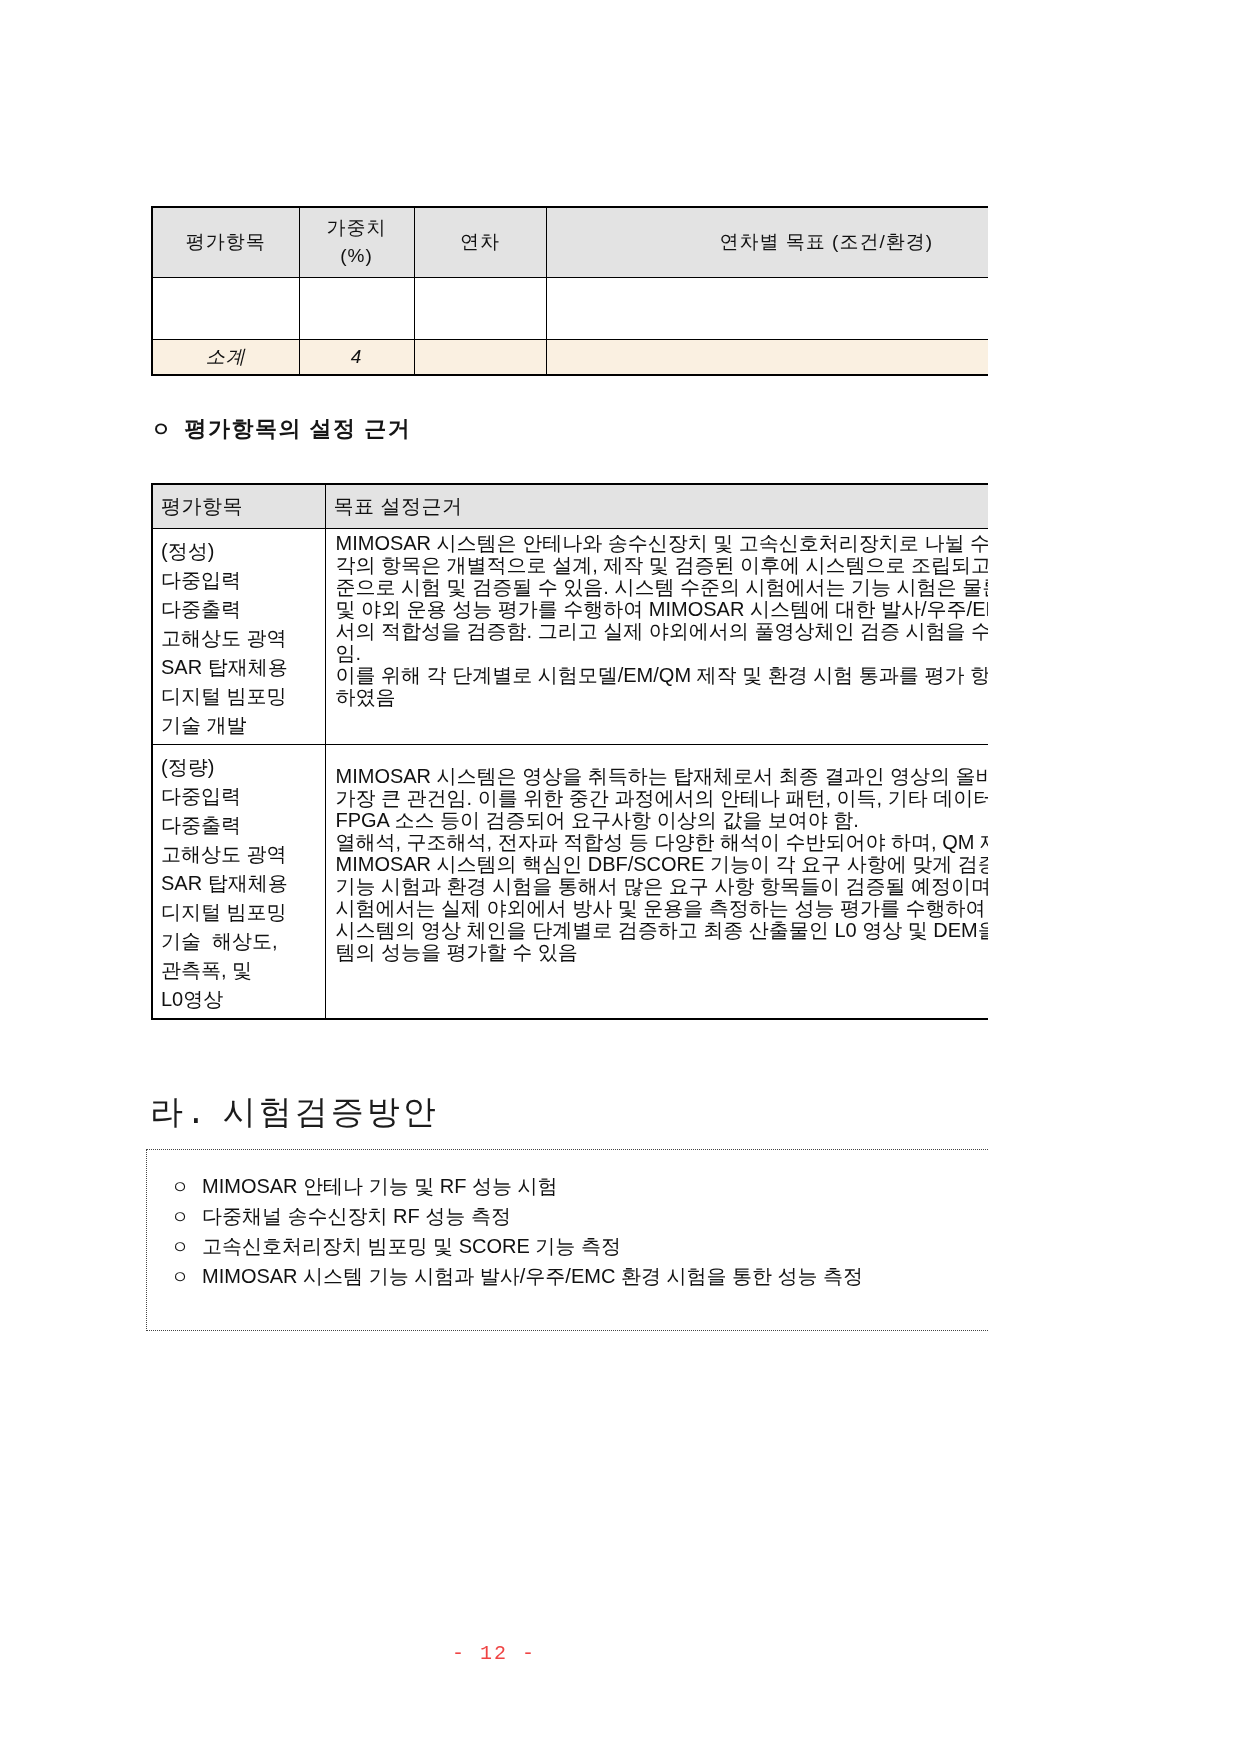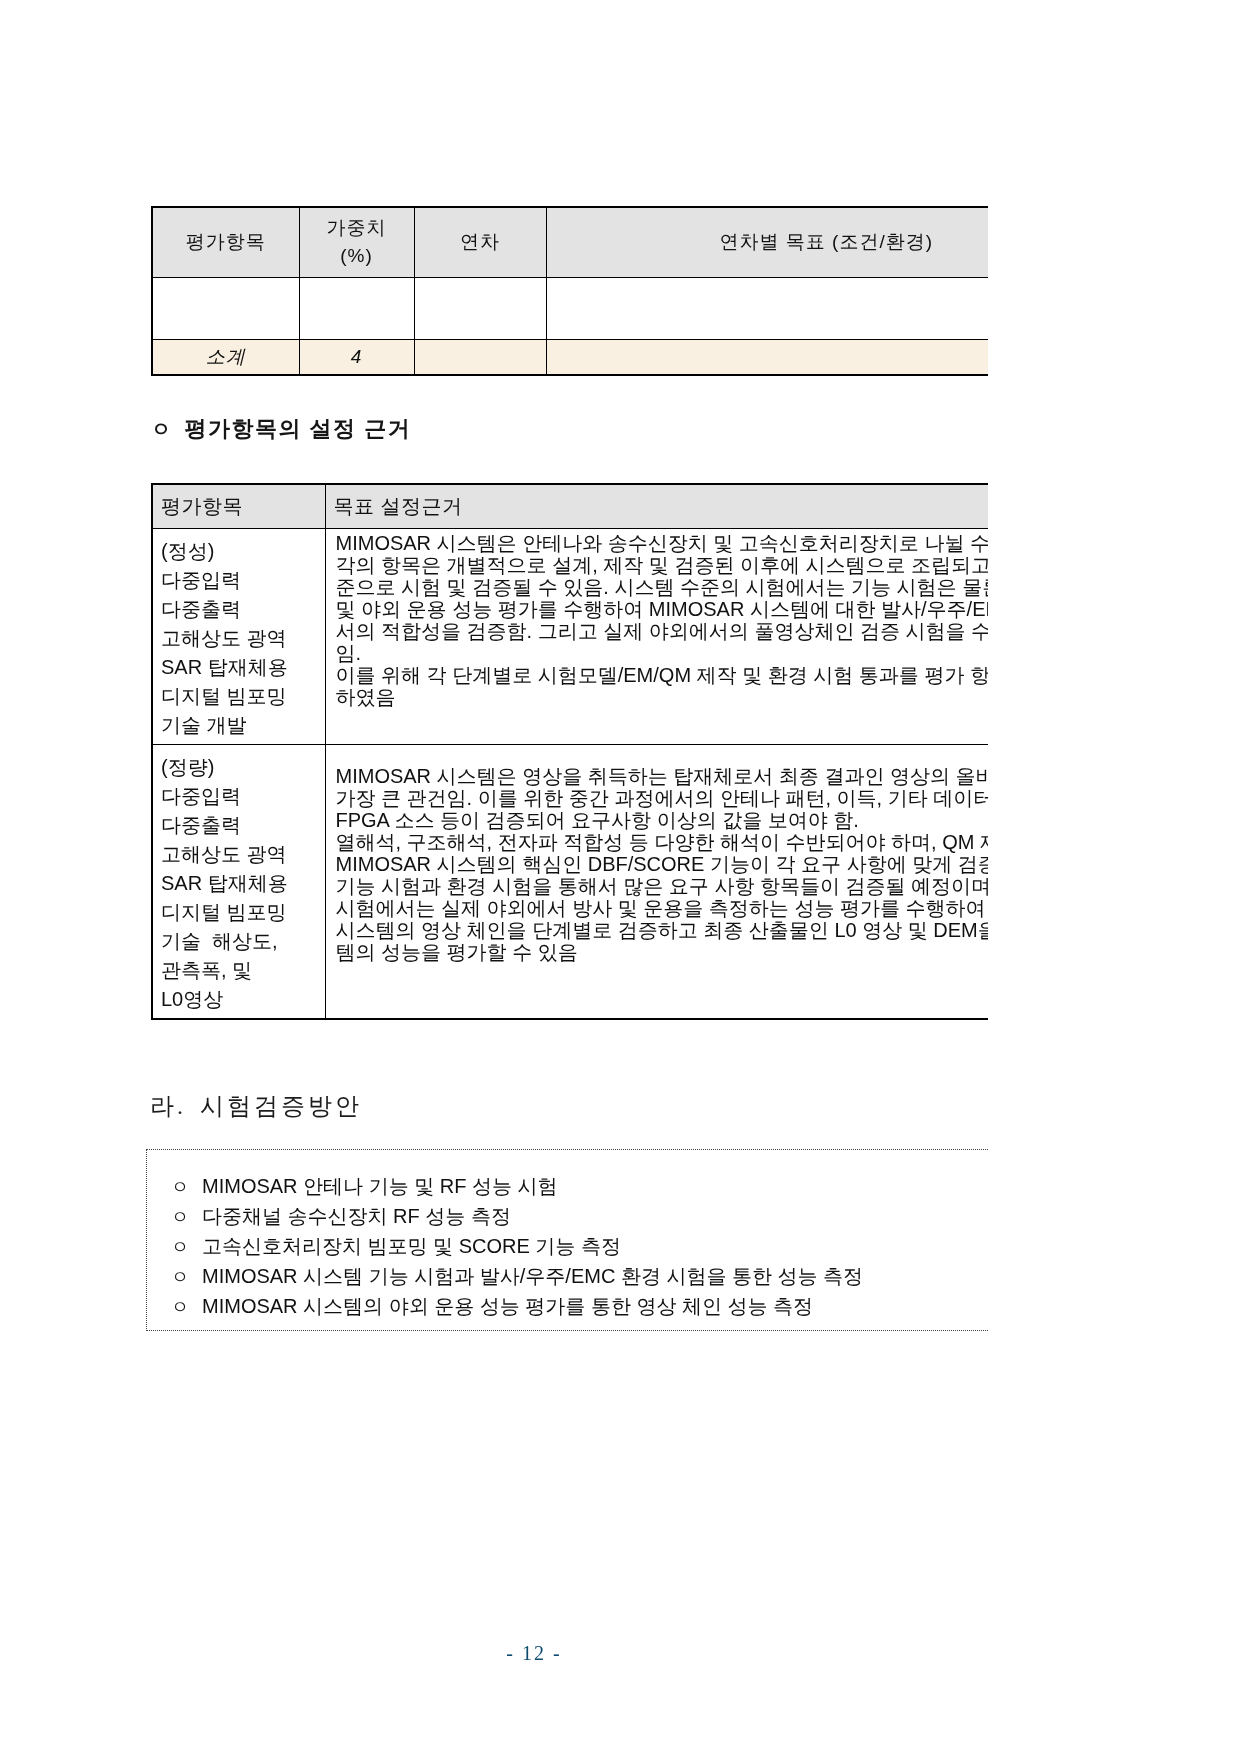--- a/index.html
+++ b/index.html
@@ -64,39 +64,39 @@
     line-height:22px;
     text-align:justify;
   }
   .row-qual td { height:215px; }
   .row-quant td { height:273px; }
   .row-quant .cell-basis { padding-top:20px; }
 
   
   .verify-heading {
     position:absolute; left:150px; top:1090px;
-    font-family:Liberation Serif, serif;
-    font-size:24px; letter-spacing:3px; color:#1c1c1c;
+    font-family:Liberation Mono, monospace;
+    font-size:33px; letter-spacing:3px; color:#1c1c1c;
   }
   .verify-heading .label { margin-right:14px; }
   .verify-box {
     position:absolute; left:146px; top:1149px;
     width:996px; height:182px;
     border:1.5px dotted #444;
     padding:22px 10px 0 24px;
   }
   .vitem { line-height:29px; font-size:20px; white-space:nowrap; }
   .vitem .bullet { margin-right:13px; font-size:18px; }
 
   
   .footer {
     position:absolute; left:0; top:1642px; width:100%;
     text-align:center;
-    font-family:Liberation Serif, serif;
-    font-size:20px; letter-spacing:2px; color:#0c4a6e;margin-left:40px;
+    font-family:Liberation Mono, monospace;
+    font-size:20px; letter-spacing:2px; color:#ef4444;
   }
 </style>
 </head>
 <body>
 
 <div class="page">
 
   <table id="weight-table">
     <colgroup>
       <col style="width:147px">
@@ -182,20 +182,17 @@
     </div>
     <div class="vitem">
       <span class="bullet">ㅇ</span><span>다중채널 송수신장치 RF 성능 측정</span>
     </div>
     <div class="vitem">
       <span class="bullet">ㅇ</span><span>고속신호처리장치 빔포밍 및 SCORE 기능 측정</span>
     </div>
     <div class="vitem">
       <span class="bullet">ㅇ</span><span>MIMOSAR 시스템 기능 시험과 발사/우주/EMC 환경 시험을 통한 성능 측정</span>
     </div>
-    <div class="vitem">
-      <span class="bullet">ㅇ</span><span>MIMOSAR 시스템의 야외 운용 성능 평가를 통한 영상 체인 성능 측정</span>
-    </div>
   </div>
 
   <div class="footer">- 12 -</div>
 
 </div>
 
 </body></html>

